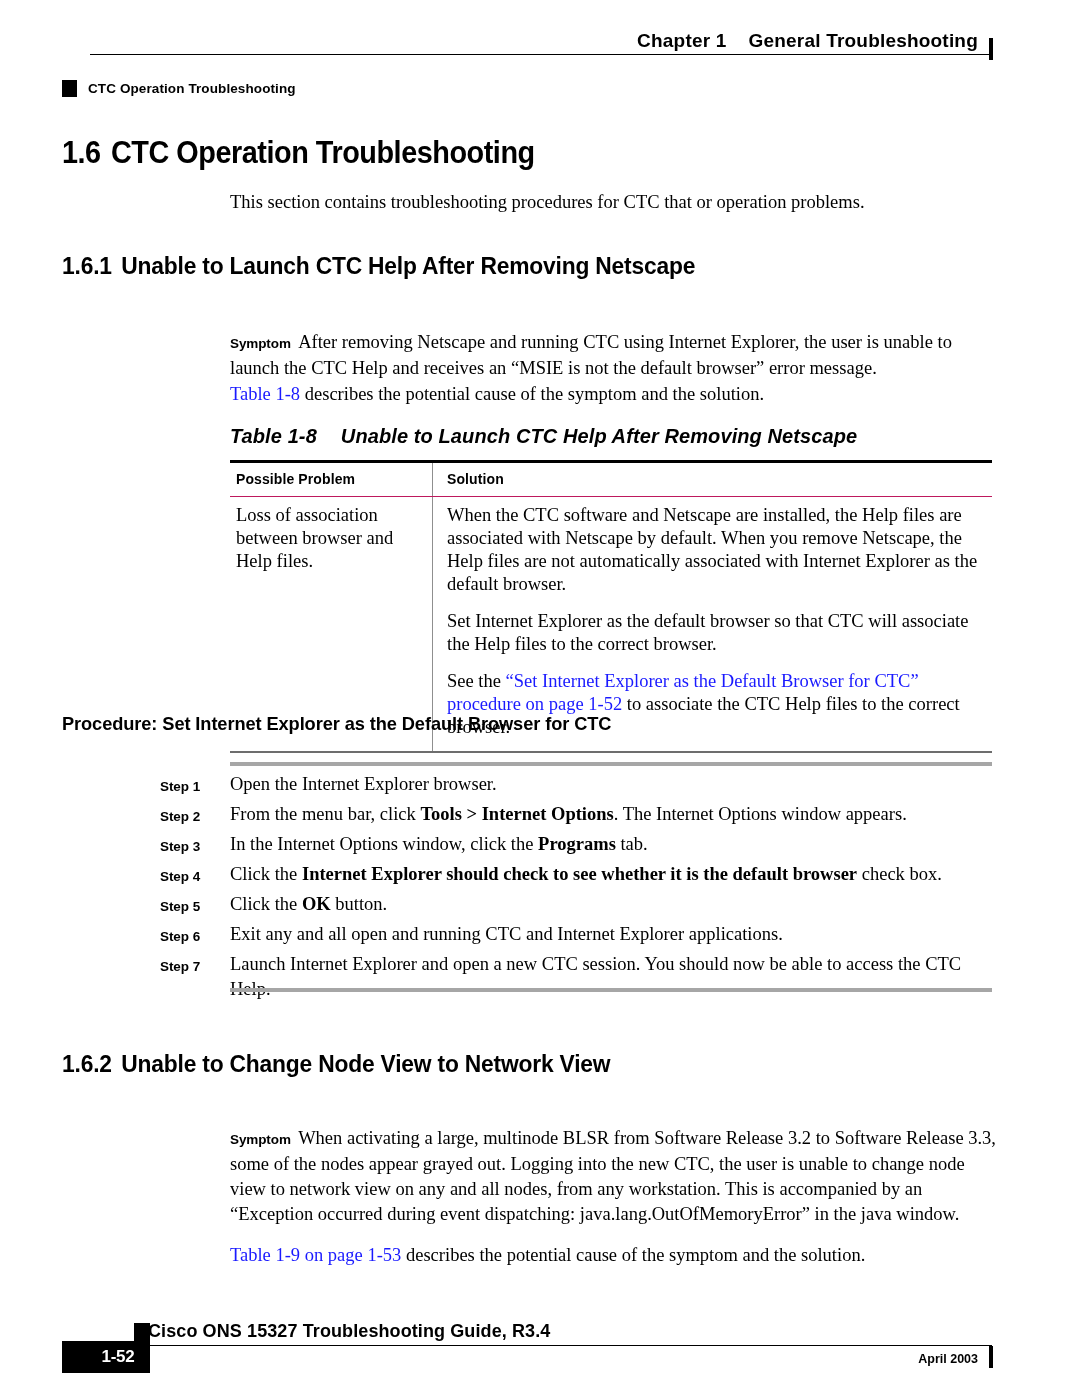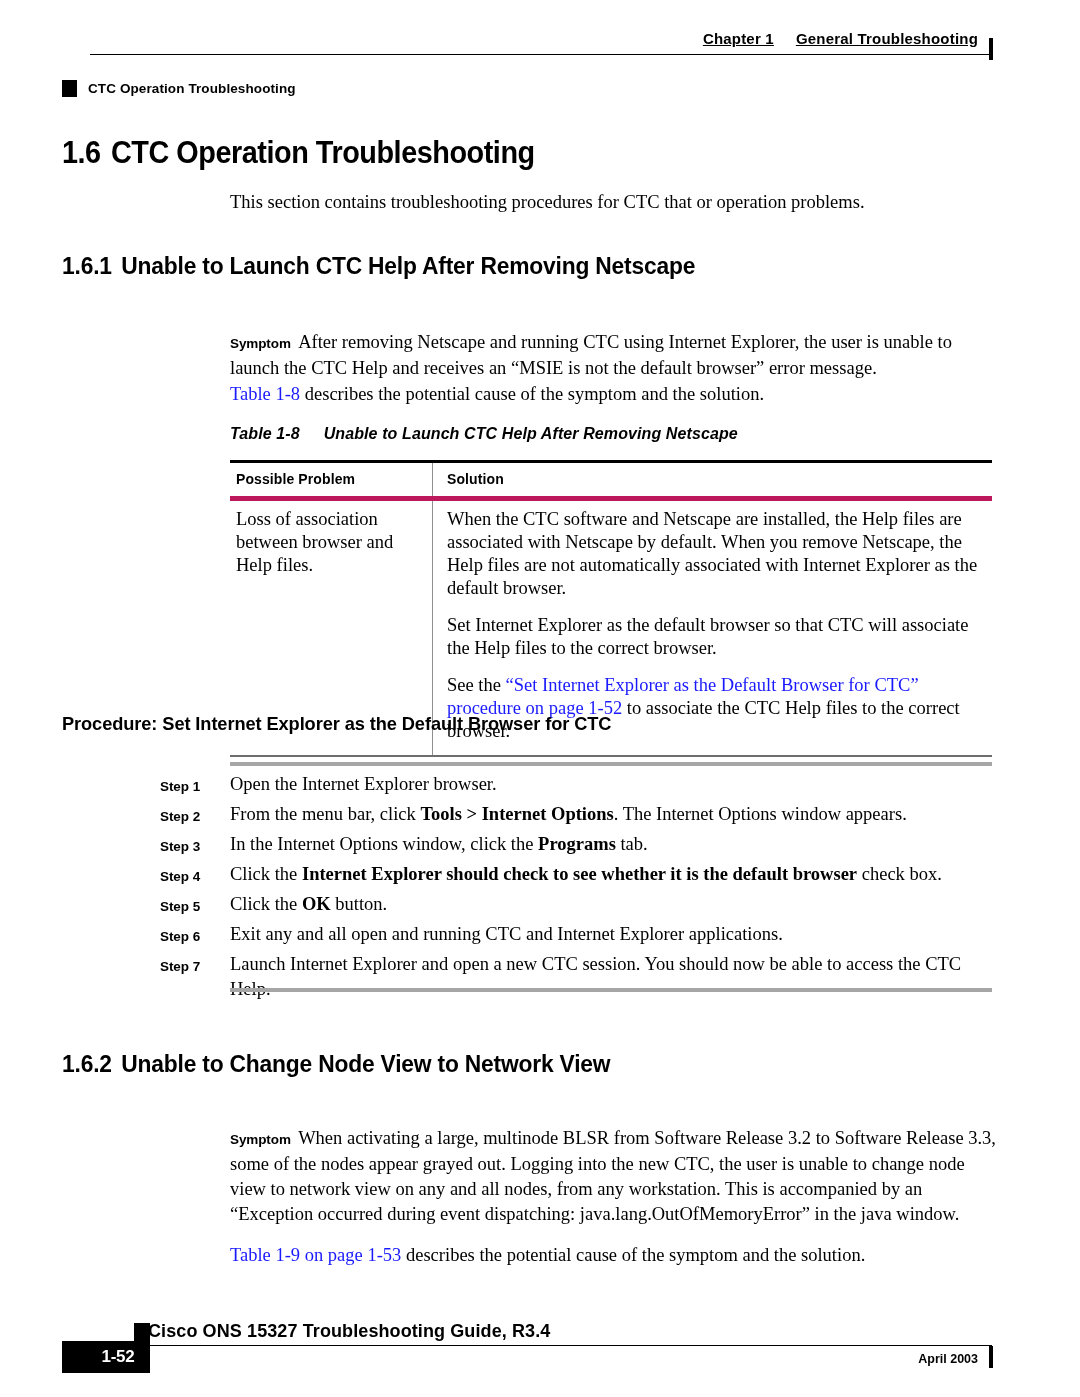--- a/index.html
+++ b/index.html
@@ -29,25 +29,24 @@
     top: 30px;
     width: 1080px;
     height: 60px;
   }
   .rh-chapter {
     position: absolute;
     right: 102px;
     top: 0px;
     font-family: "Liberation Sans", "DejaVu Sans", sans-serif;
     font-weight: bold;
-    font-size: 15px;
+    font-size: 19px;
     letter-spacing: 0.2px;
     white-space: nowrap;
     text-align: left;
-    text-decoration: underline;
   }
   .rh-chapter .rh-num { margin-right: 22px; }
   .rh-rule {
     position: absolute;
     left: 90px;
     top: 24px;
     width: 902px;
     height: 1px;
     background: #000000;
   }
@@ -136,41 +135,41 @@
   .link { color: #1a1aff; }
   b.bd { font-weight: bold; }
 
   
   .tbl-caption {
     position: absolute;
     left: 230px;
     font-family: "Liberation Sans", "DejaVu Sans", sans-serif;
     font-weight: bold;
     font-style: italic;
-    font-size: 16px;
+    font-size: 20px;
     white-space: nowrap;
     letter-spacing: 0.1px;
   }
   .tbl-caption .cap-num { margin-right: 24px; }
 
   table.doc-table {
     position: absolute;
     left: 230px;
     width: 762px;
     border-collapse: collapse;
     table-layout: fixed;
   }
   table.doc-table thead th {
     text-align: left;
     font-family: "Liberation Sans", "DejaVu Sans", sans-serif;
     font-weight: bold;
     font-size: 14px;
     padding: 8px 10px 9px 6px;
     border-top: 3px solid #000;
-    border-bottom: 5px solid #be185d;
+    border-bottom: 1px solid #be185d;
     vertical-align: top;
     letter-spacing: 0.1px;
   }
   table.doc-table tbody td {
     font-size: 18.5px;
     line-height: 23px;
     padding: 7px 10px 12px 6px;
     vertical-align: top;
     border-bottom: 2px solid #6d6d6d;
   }

